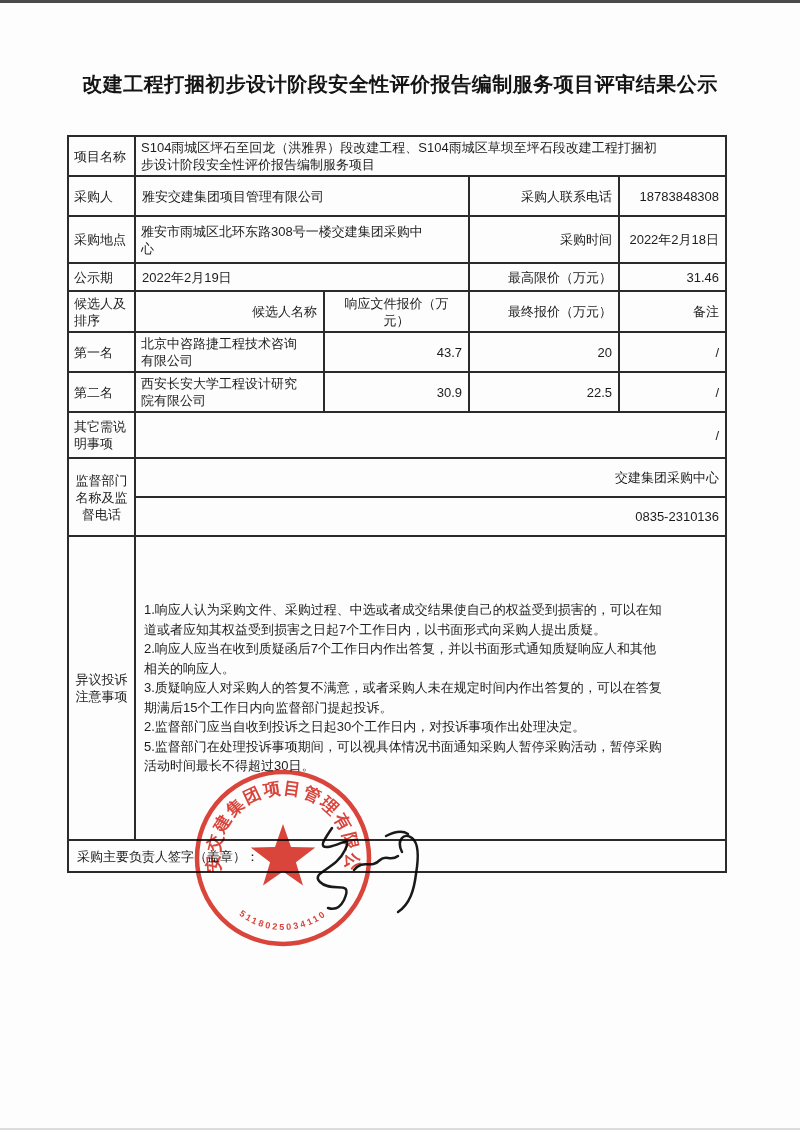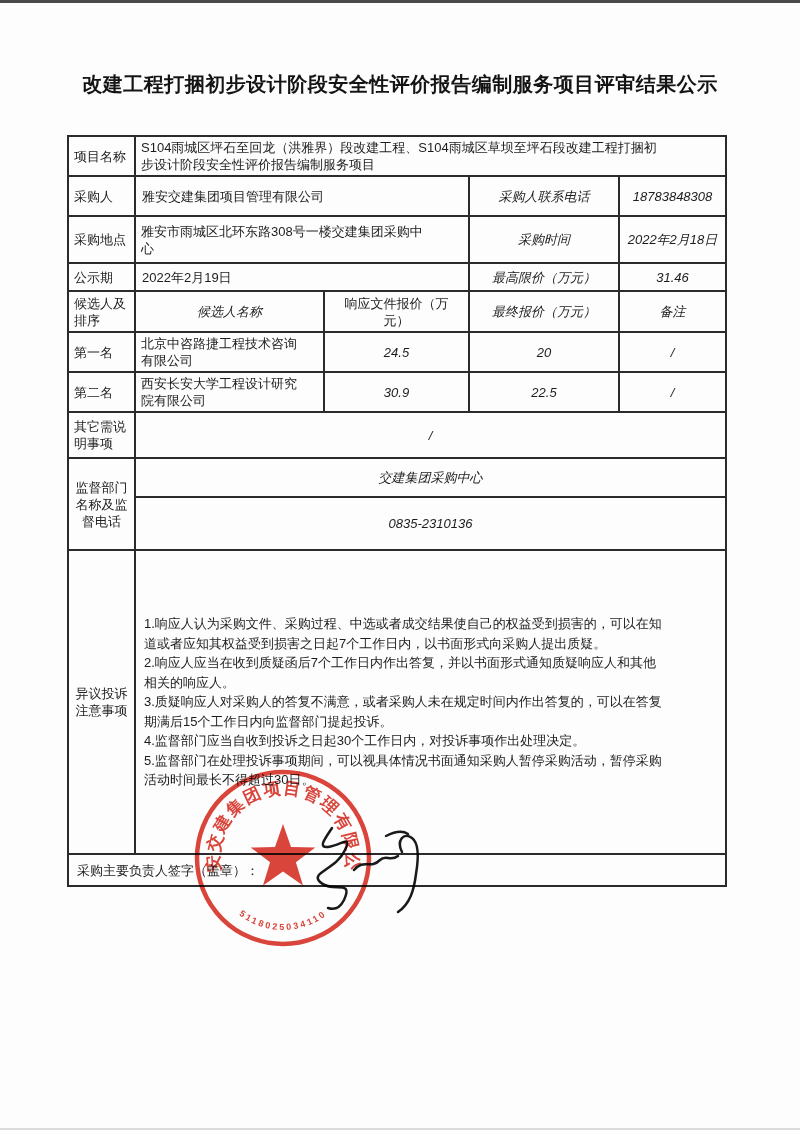--- a/index.html
+++ b/index.html
@@ -20,21 +20,21 @@
   .doc-title div{white-space:nowrap;}
 
   table.results{
     position:absolute;top:135px;left:67px;width:658px;
     border-collapse:collapse;table-layout:fixed;
     font-size:13px;line-height:17px;color:#1c1c1c;border-radius:13px;
   }
   td{border:2px solid #2b2b2b;padding:2px 6px;vertical-align:middle;overflow:hidden;word-break:break-all;}
   .lab{padding:2px 5px;}
   .lab-c{padding:2px 5px;text-align:center;}
-  .ctr{text-align:center;font-style:italic;}
+  .ctr{text-align:right;}
   .cell-name{padding:2px 15px 2px 5px;}
   .cell-loc{padding:2px 40px 2px 5px;}
   .cell-proj{padding:2px 58px 2px 5px;}
   .hdr-bid{padding:1px 15px;text-align:center;}
   .obj-cell{padding:0 60px 0 8px;line-height:19.5px;vertical-align:middle;}
   .obj-cell .obj-item{margin:0;}
   .sig-cell{padding:0 0 0 8px;}
 
   .seal{position:absolute;left:168px;top:754px;width:230px;height:208px;
         mix-blend-mode:multiply;opacity:.92;}
@@ -91,21 +91,21 @@
     <td class="lab">候选人及排序</td>
     <td class="ctr">候选人名称</td>
     <td class="hdr-bid">响应文件报价（万元）</td>
     <td class="ctr">最终报价（万元）</td>
     <td class="ctr">备注</td>
   </tr>
 
   <tr style="height:38px">
     <td class="lab">第一名</td>
     <td class="cell-name">北京中咨路捷工程技术咨询有限公司</td>
-    <td class="ctr">24.5</td>
+    <td class="ctr">43.7</td>
     <td class="ctr">20</td>
     <td class="ctr">/</td>
   </tr>
 
   <tr style="height:38px">
     <td class="lab">第二名</td>
     <td class="cell-name">西安长安大学工程设计研究院有限公司</td>
     <td class="ctr">30.9</td>
     <td class="ctr">22.5</td>
     <td class="ctr">/</td>
@@ -113,31 +113,31 @@
 
   <tr style="height:46px">
     <td class="lab">其它需说明事项</td>
     <td colspan="4" class="ctr">/</td>
   </tr>
 
   <tr style="height:39px">
     <td rowspan="2" class="lab-c">监督部门名称及监督电话</td>
     <td colspan="4" class="ctr">交建集团采购中心</td>
   </tr>
-  <tr style="height:53px">
+  <tr style="height:39px">
     <td colspan="4" class="ctr">0835-2310136</td>
   </tr>
 
   <tr style="height:304px">
     <td class="lab-c">异议投诉注意事项</td>
     <td colspan="4" class="obj-cell">
       <div class="obj-item">1.响应人认为采购文件、采购过程、中选或者成交结果使自己的权益受到损害的，可以在知道或者应知其权益受到损害之日起7个工作日内，以书面形式向采购人提出质疑。</div>
       <div class="obj-item">2.响应人应当在收到质疑函后7个工作日内作出答复，并以书面形式通知质疑响应人和其他相关的响应人。</div>
       <div class="obj-item">3.质疑响应人对采购人的答复不满意，或者采购人未在规定时间内作出答复的，可以在答复期满后15个工作日内向监督部门提起投诉。</div>
-      <div class="obj-item">4.监督部门应当自收到投诉之日起30个工作日内，对投诉事项作出处理决定。</div>
+      <div class="obj-item">2.监督部门应当自收到投诉之日起30个工作日内，对投诉事项作出处理决定。</div>
       <div class="obj-item">5.监督部门在处理投诉事项期间，可以视具体情况书面通知采购人暂停采购活动，暂停采购活动时间最长不得超过30日。</div>
     </td>
   </tr>
 
   <tr style="height:32px">
     <td colspan="5" class="sig-cell">采购主要负责人签字（盖章）：</td>
   </tr>
 </tbody>
   </table>
 

